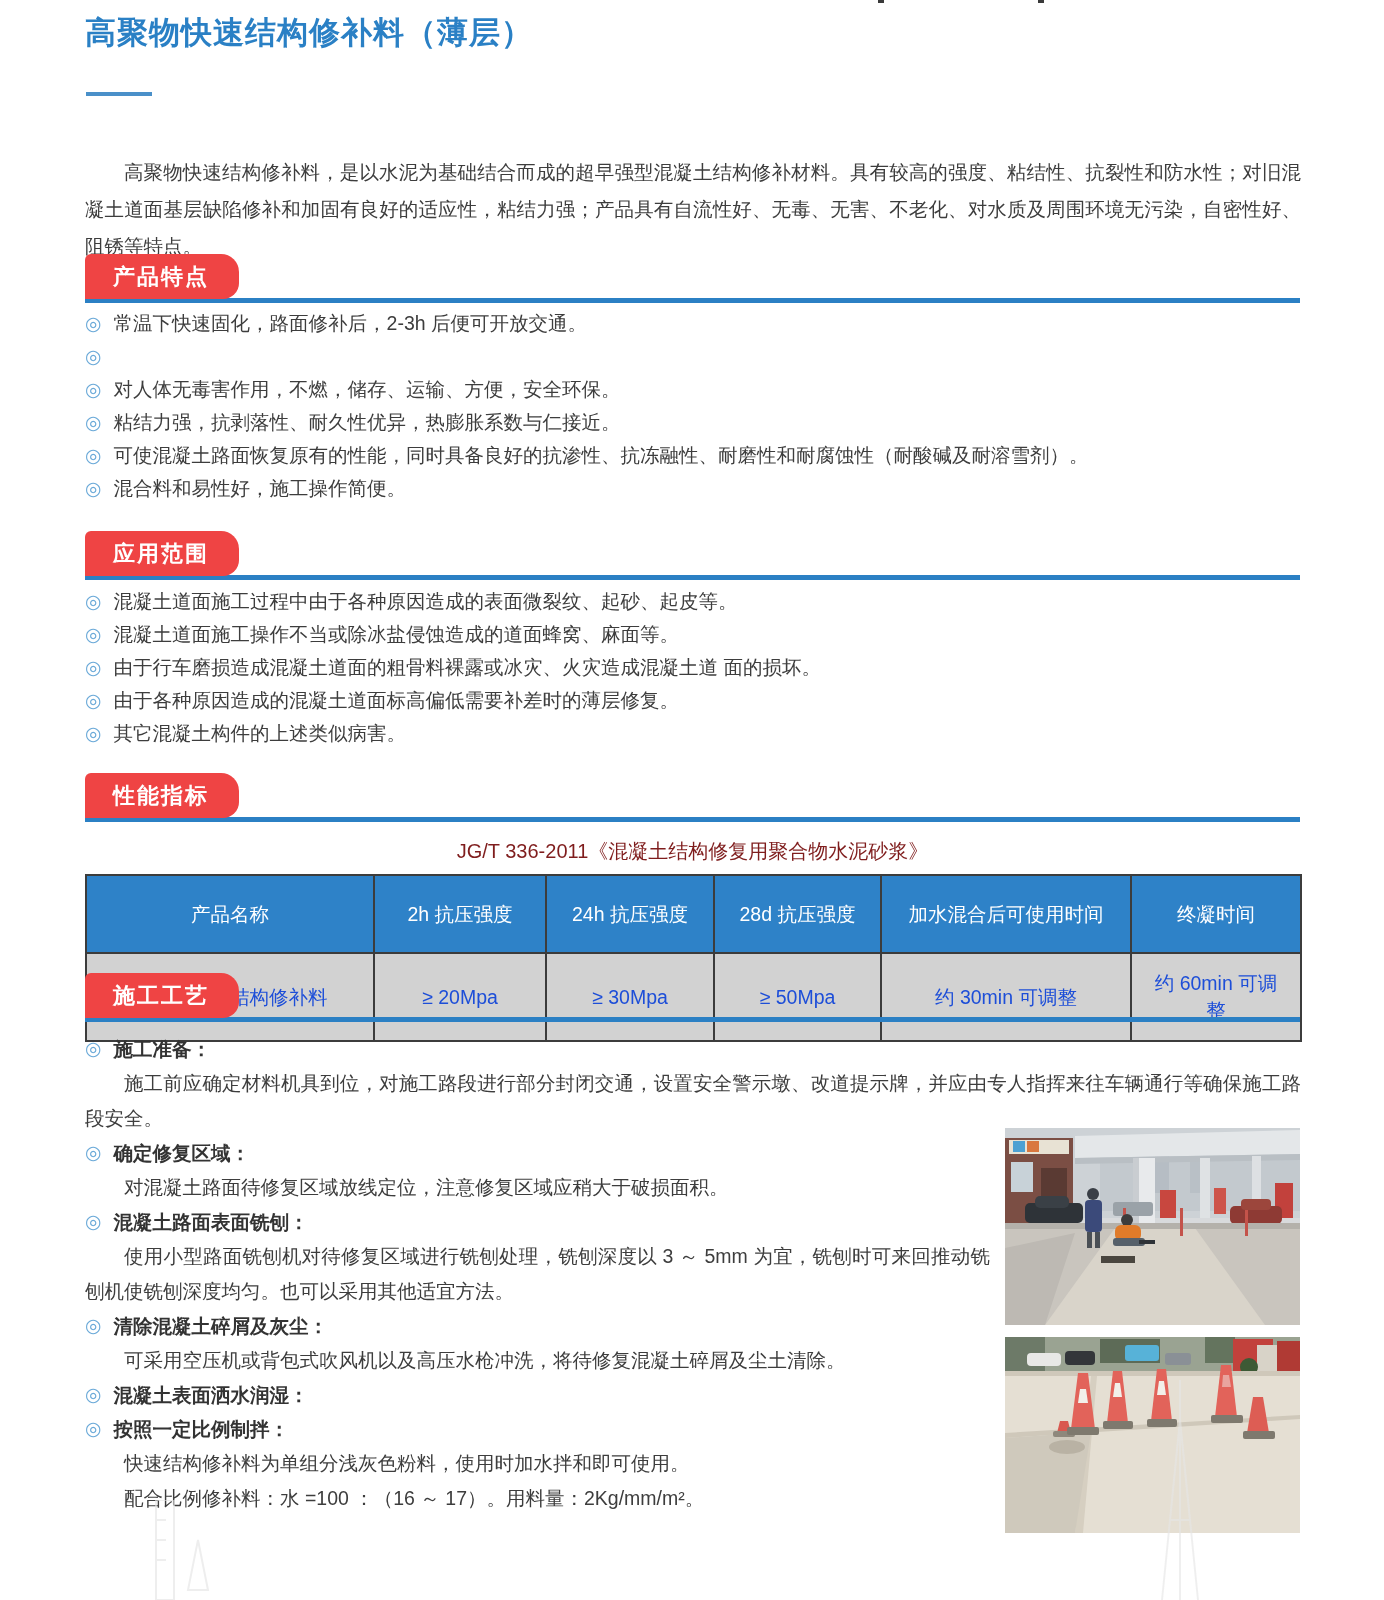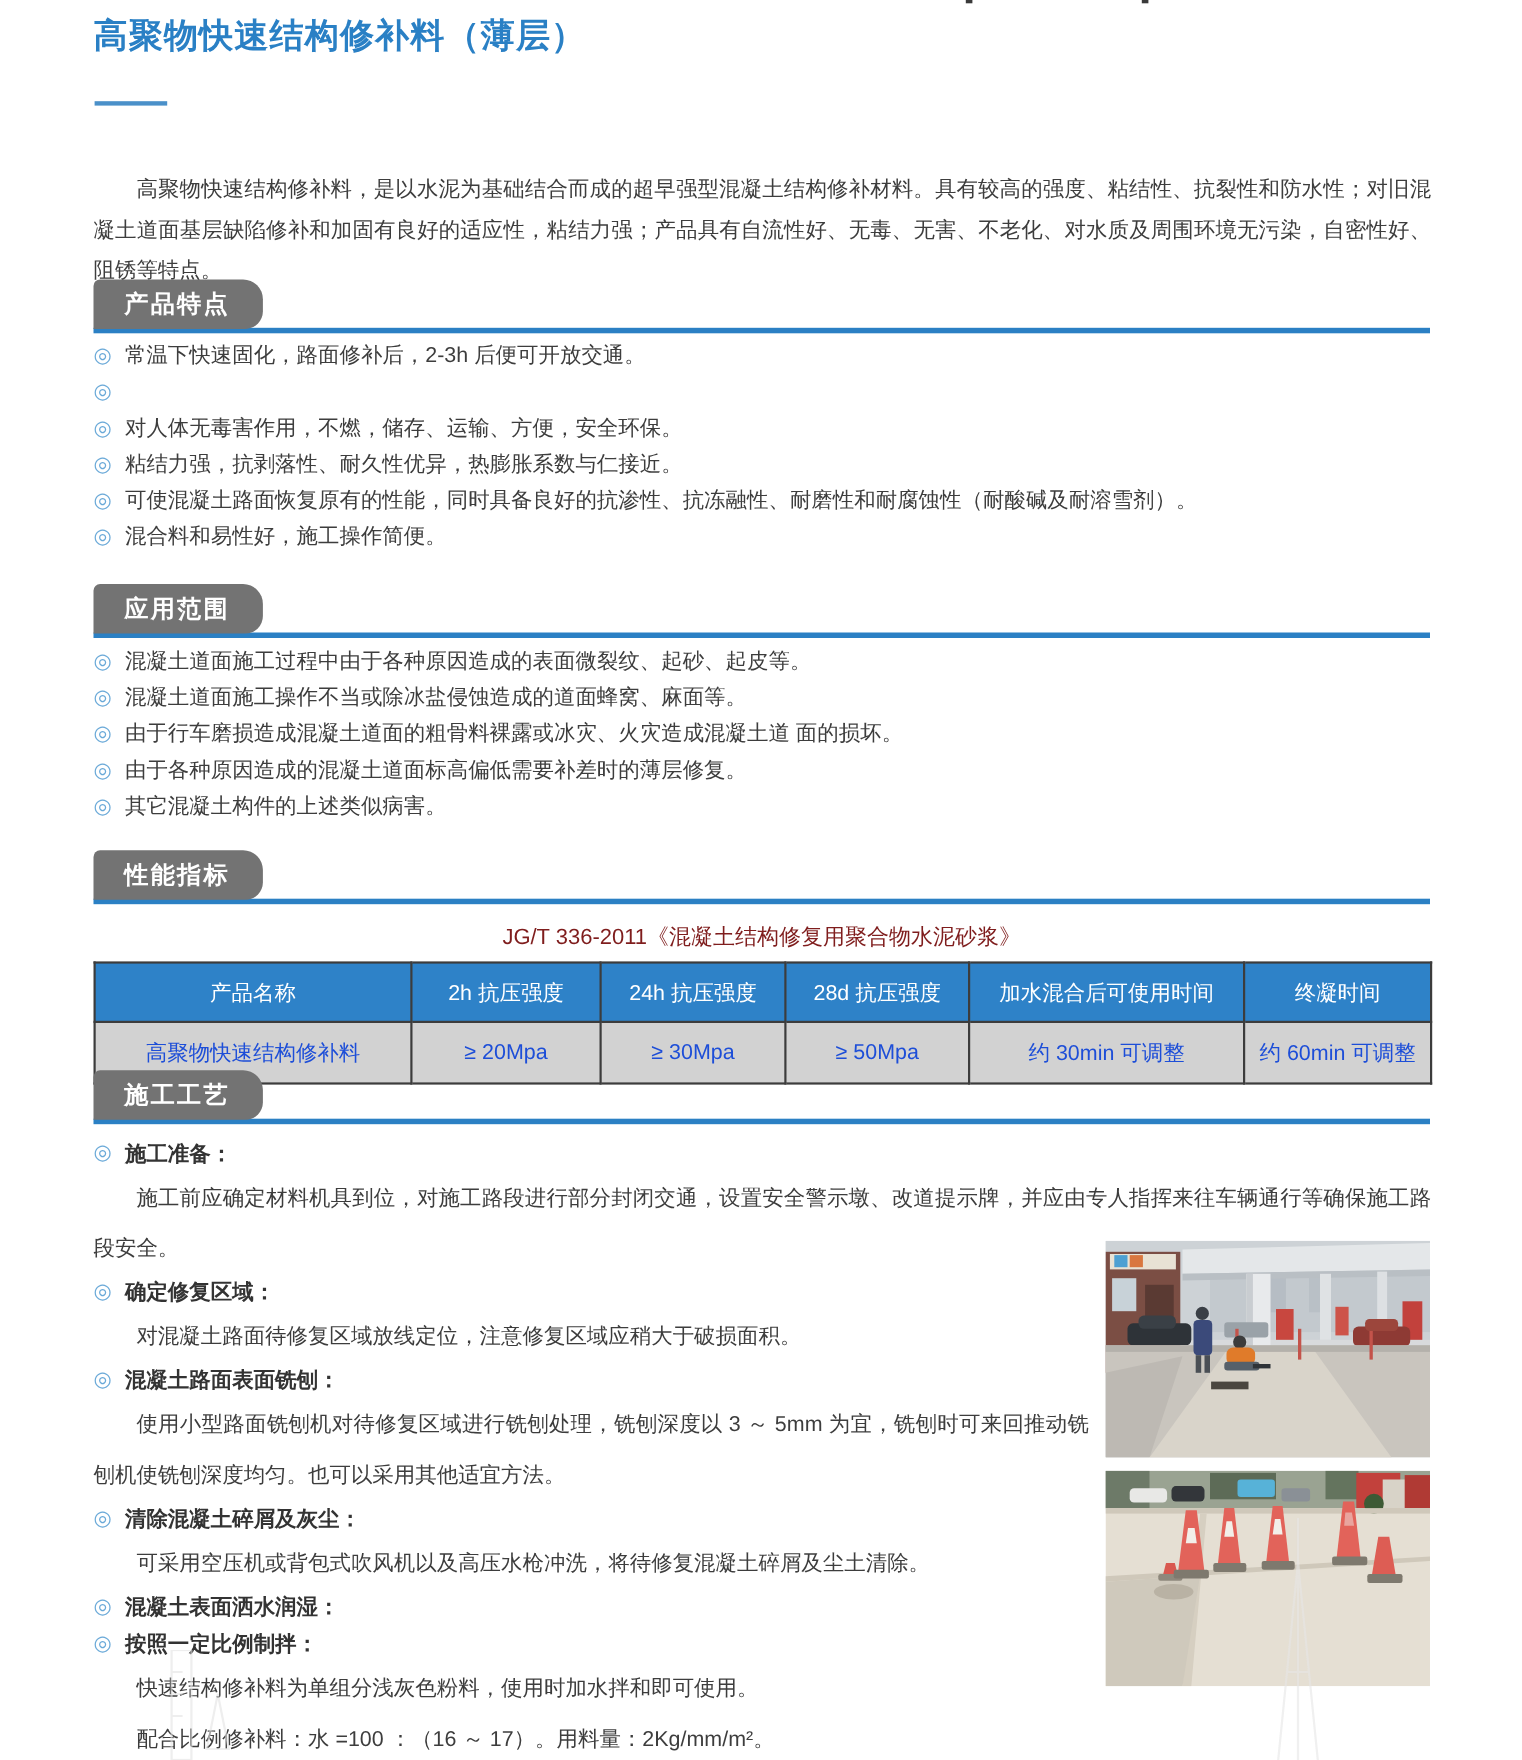--- a/index.html
+++ b/index.html
@@ -17,52 +17,52 @@
   .title-dash{left:86px;top:92px;width:66px;height:4px;background:#4a90c9;}
   
   .intro{
     left:85px;top:134px;width:1216px;
     font-size:19.5px;line-height:37px;text-indent:2em;color:#3d3d3d;
     text-align:justify;
   }
   
   .section-head{left:85px;width:1215px;border-bottom:5px solid #2b80c4;}
   .badge{
-    display:inline-block;background:#737373;color:#ffffff;
+    display:inline-block;background:#ef4444;color:#ffffff;
     font-size:22px;font-weight:bold;letter-spacing:2px;
     padding:8px 30px 7px 28px;border-radius:6px 18px 16px 0px;
     margin-bottom:-1px;
   }
   
   .bullets{list-style:none;margin:0;padding:0;}
   .bullets li{
     display:flex;align-items:flex-start;
     font-size:19.5px;line-height:33px;color:#3d3d3d;margin:0;
   }
   .bullet-icon{color:#6aa9d8;margin-right:12px;flex:0 0 auto;font-size:19px;}
   
   .tbl-caption{left:85px;top:838px;width:1215px;text-align:center;font-size:20px;color:#7f1d1d;}
   table.perf{
     left:85px;top:874px;width:1215px;position:absolute;
     border-collapse:collapse;table-layout:fixed;
   }
   table.perf th,table.perf td{
     border:2px solid #3c3c3c;text-align:center;font-weight:normal;
-    font-size:19.5px;padding:4px;height:44px;
+    font-size:19.5px;padding:16px;height:44px;
   }
   table.perf th{background:#2e82c8;color:#ffffff;}
   table.perf td{background:#d2d2d2;color:#1d4ed8;height:46px;}
   
   .steps{left:85px;top:1032px;width:1216px;}
   .step-title{
     display:flex;align-items:flex-start;font-size:19.5px;font-weight:bold;
     color:#333333;line-height:34px;
   }
   .step-body{
-    font-size:19.5px;line-height:46px;color:#3d3d3d;text-indent:2em;margin:0;
+    font-size:19.5px;line-height:35px;color:#3d3d3d;text-indent:2em;margin:0;
     text-align:justify;
   }
   .step-body.narrow{width:905px;}
   
   .photo-col{left:1005px;top:1128px;width:295px;}
   .photo{display:block;width:295px;}
   .photo + .photo{margin-top:12px;}
   
   .wm{opacity:.6;}
   

